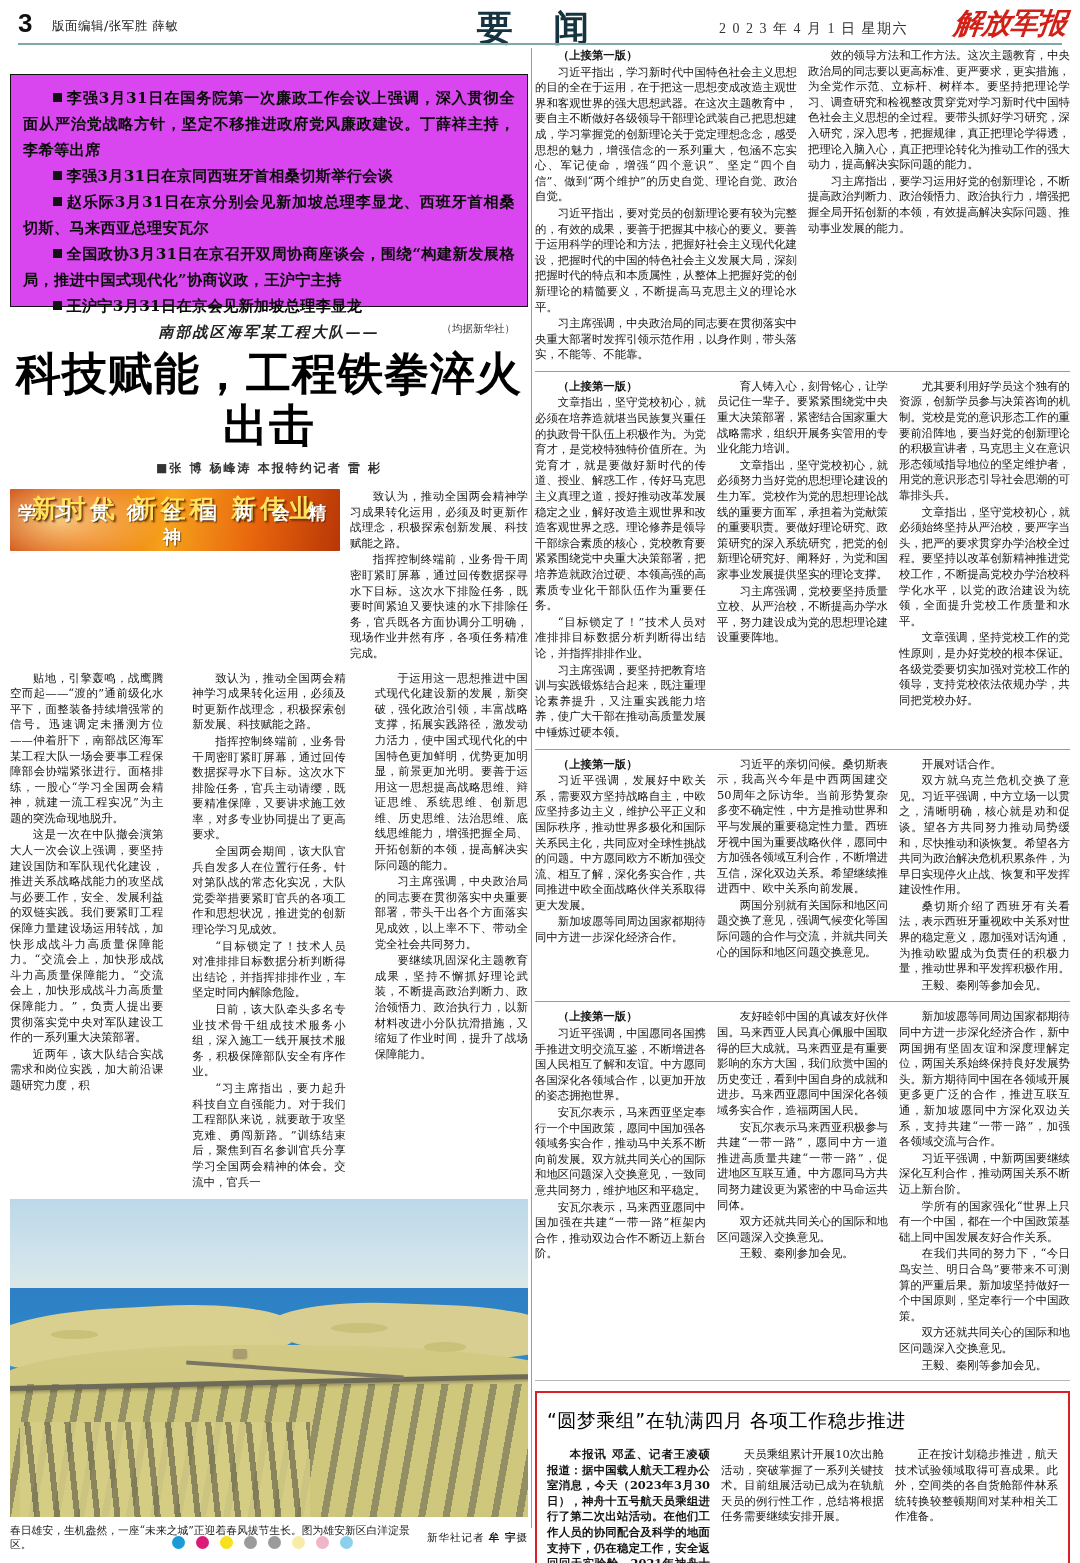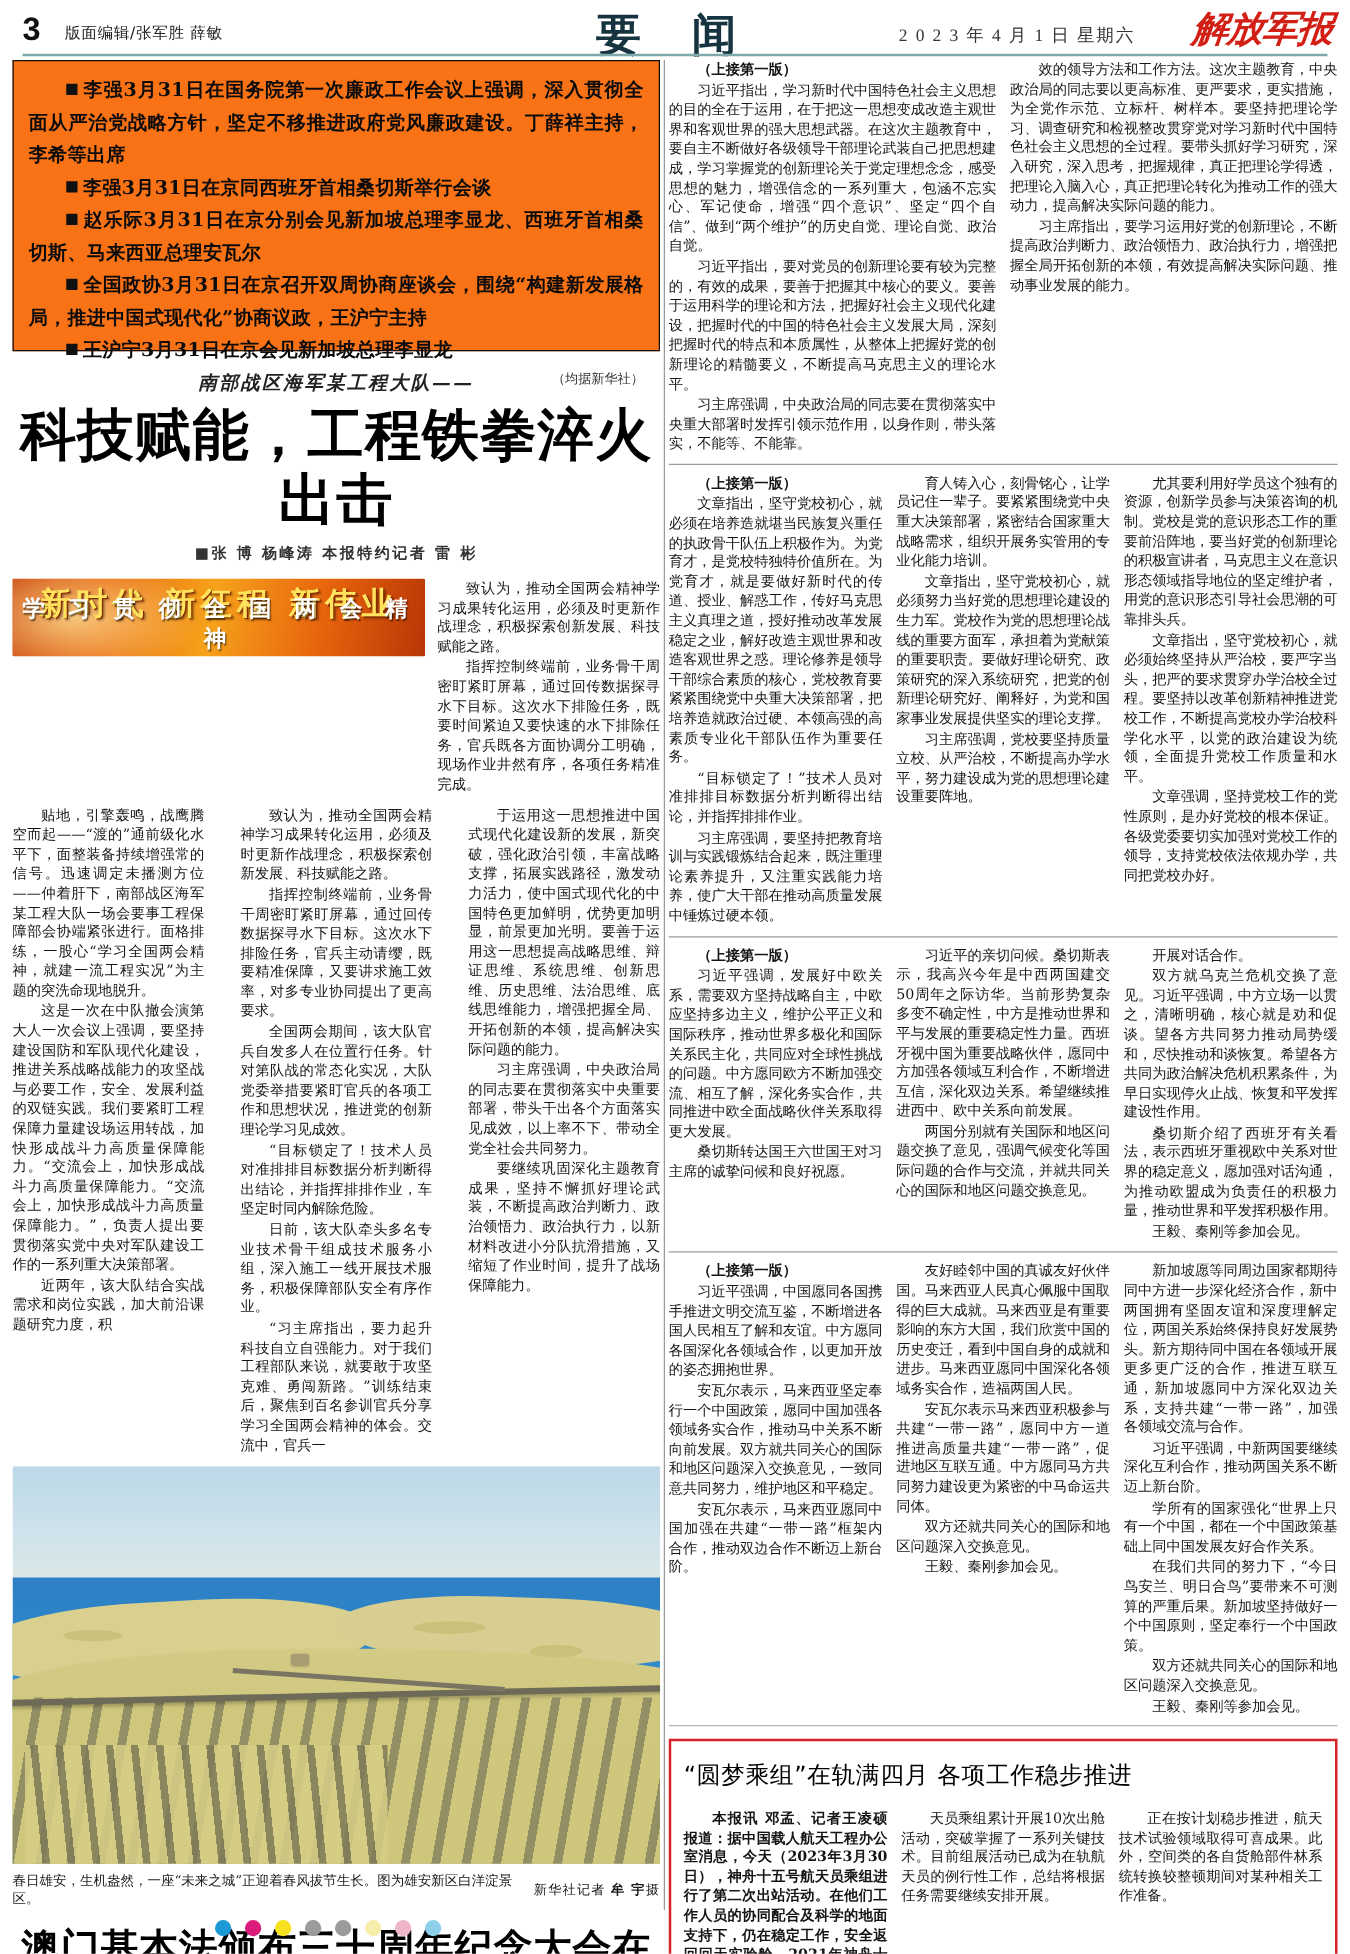--- a/index.html
+++ b/index.html
@@ -23,21 +23,21 @@
     font-family:"DejaVu Serif",serif;font-style:italic;line-height:42px;text-align:right;white-space:nowrap;transform:skewX(-6deg);}
   .mh-rule{position:absolute;left:8px;right:8px;top:43px;height:2px;background:#7fa8ab;}
 
   
   .body-area{position:absolute;left:10px;top:48px;width:1060px;height:1480px;}
   .col-left{position:absolute;left:0;top:0;width:518px;height:1480px;}
   .col-right{position:absolute;left:525px;top:0;width:535px;height:1480px;}
   .vdivider{position:absolute;left:521px;top:0;width:1px;height:1480px;background:#9a9a9a;}
 
   
-  .briefs{border:1.5px solid #111;padding:10px 12px 6px 12px;box-sizing:border-box;height:233px;position:relative;background:#f97316;}
+  .briefs{border:1.5px solid #111;padding:10px 12px 6px 12px;box-sizing:border-box;height:233px;position:relative;background:#d946ef;margin-top:26px;}
   .brief-item{font-size:15.2px;line-height:26px;text-indent:2em;font-weight:bold;color:#0b0b0b;letter-spacing:.3px;
      font-family:"DejaVu Serif",serif;text-align:justify;}
   .brief-bullet{display:inline-block;width:9px;height:9px;background:#111;margin-right:4px;vertical-align:1px;}
   .brief-src{text-align:right;font-size:10.5px;color:#333;margin-top:3px;font-family:"DejaVu Sans",sans-serif;}
 
   
   .eyebrow{text-align:center;font-size:15px;color:#222;margin-top:16px;letter-spacing:2px;font-family:"DejaVu Serif",serif;font-style:italic;font-weight:bold;}
   .main-headline{text-align:center;font-size:45px;font-weight:bold;letter-spacing:1px;margin-top:6px;color:#000;
      font-family:"DejaVu Sans",sans-serif;line-height:52px;}
   .byline{text-align:center;font-size:12px;color:#333;margin-top:8px;letter-spacing:2px;font-family:"DejaVu Sans",sans-serif;font-weight:bold;}
@@ -232,21 +232,21 @@
           <p>文章强调，坚持党校工作的党性原则，是办好党校的根本保证。各级党委要切实加强对党校工作的领导，支持党校依法依规办学，共同把党校办好。</p>
         </div>
       </div>
 
       <div class="hrule"></div>
 
       <div class="r-cols">
         <div class="rc tcol">
           <p class="contmark">（上接第一版）</p>
           <p>习近平强调，发展好中欧关系，需要双方坚持战略自主，中欧应坚持多边主义，维护公平正义和国际秩序，推动世界多极化和国际关系民主化，共同应对全球性挑战的问题。中方愿同欧方不断加强交流、相互了解，深化务实合作，共同推进中欧全面战略伙伴关系取得更大发展。</p>
-          <p>桑切斯转达国王六世国王对习主席的诚挚问候和良好祝愿。</p>
+          <p>新加坡愿等同周边国家都期待同中方进一步深化经济合作。</p>
         </div>
         <div class="rc tcol">
           <p>习近平的亲切问候。桑切斯表示，我高兴今年是中西两国建交50周年之际访华。当前形势复杂多变不确定性，中方是推动世界和平与发展的重要稳定性力量。西班牙视中国为重要战略伙伴，愿同中方加强各领域互利合作，不断增进互信，深化双边关系。希望继续推进西中、欧中关系向前发展。</p>
           <p>两国分别就有关国际和地区问题交换了意见，强调气候变化等国际问题的合作与交流，并就共同关心的国际和地区问题交换意见。</p>
         </div>
         <div class="rc tcol">
           <p>开展对话合作。</p>
           <p>双方就乌克兰危机交换了意见。习近平强调，中方立场一以贯之，清晰明确，核心就是劝和促谈。望各方共同努力推动局势缓和，尽快推动和谈恢复。希望各方共同为政治解决危机积累条件，为早日实现停火止战、恢复和平发挥建设性作用。</p>
           <p>桑切斯介绍了西班牙有关看法，表示西班牙重视欧中关系对世界的稳定意义，愿加强对话沟通，为推动欧盟成为负责任的积极力量，推动世界和平发挥积极作用。</p>
           <p>王毅、秦刚等参加会见。</p>

